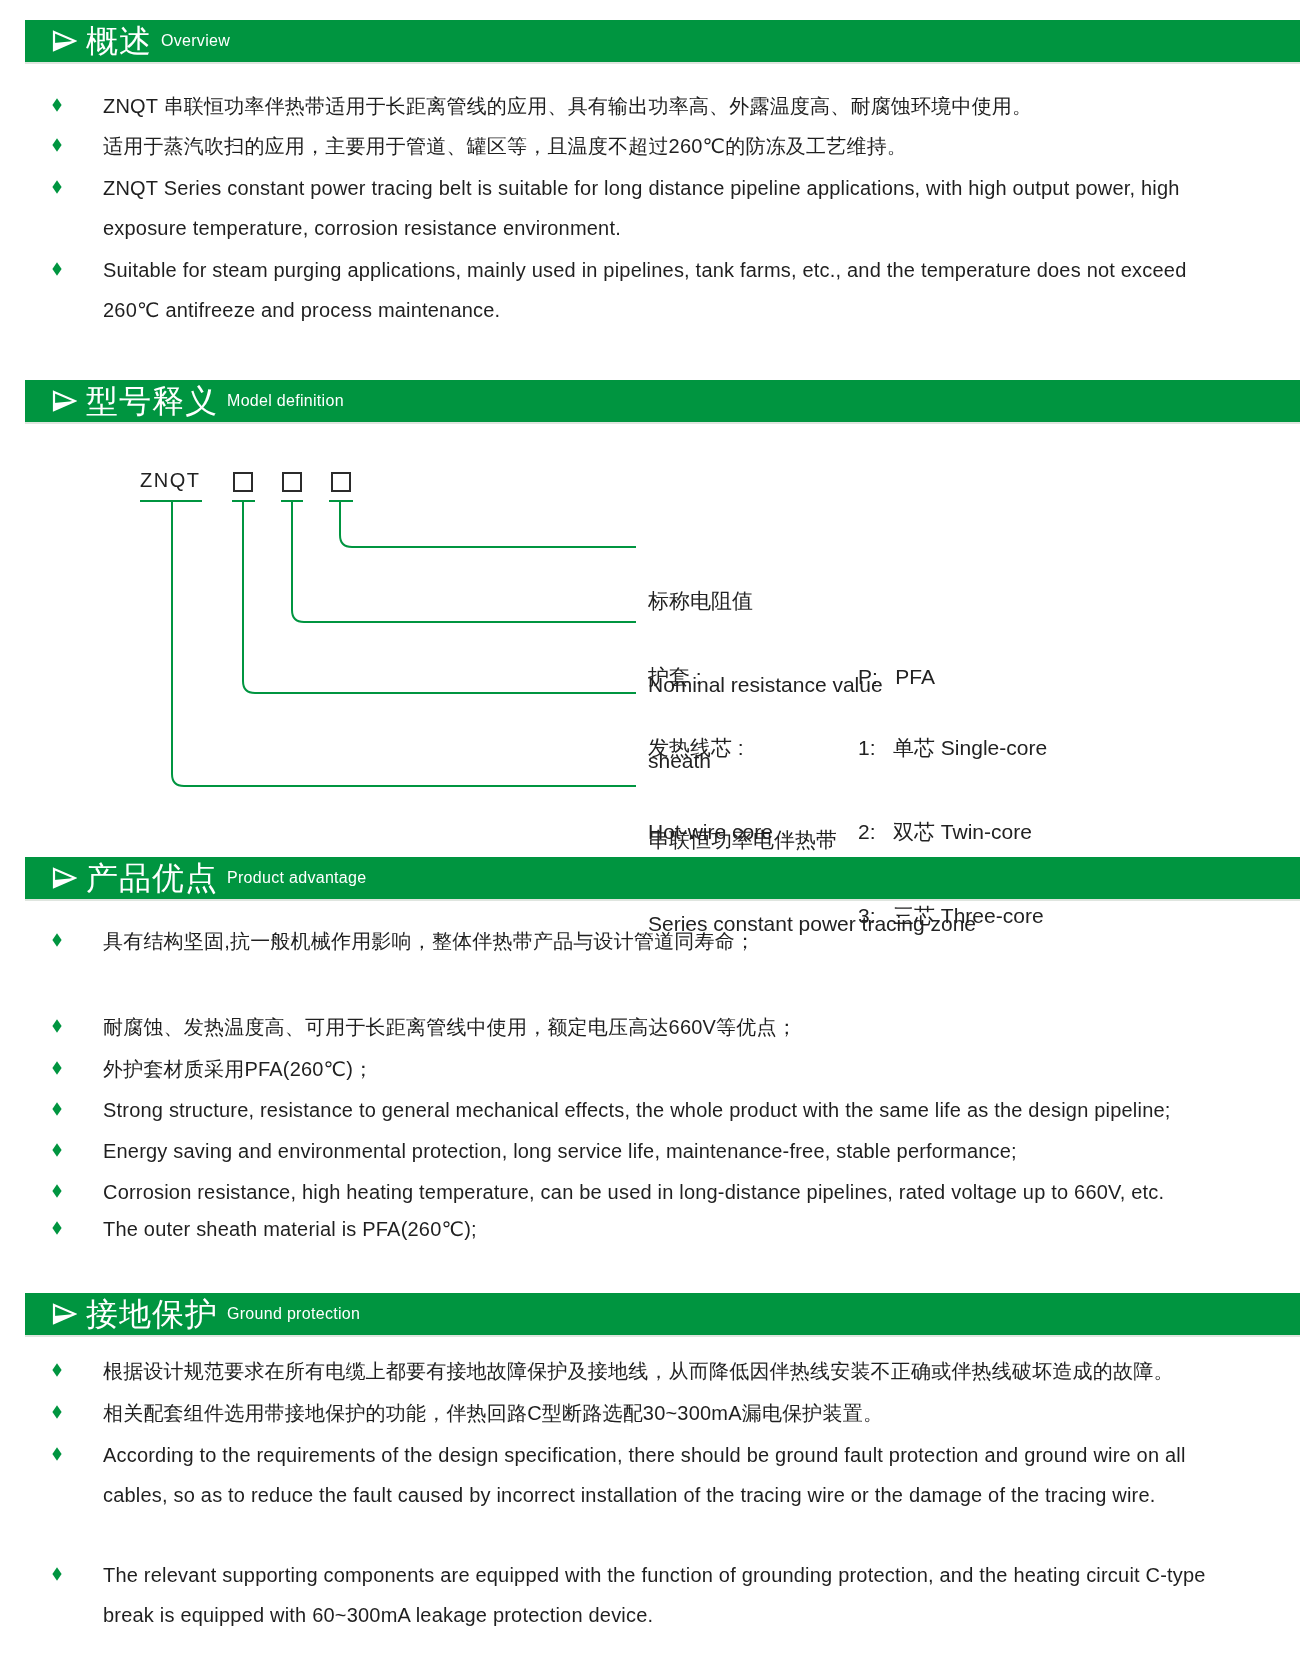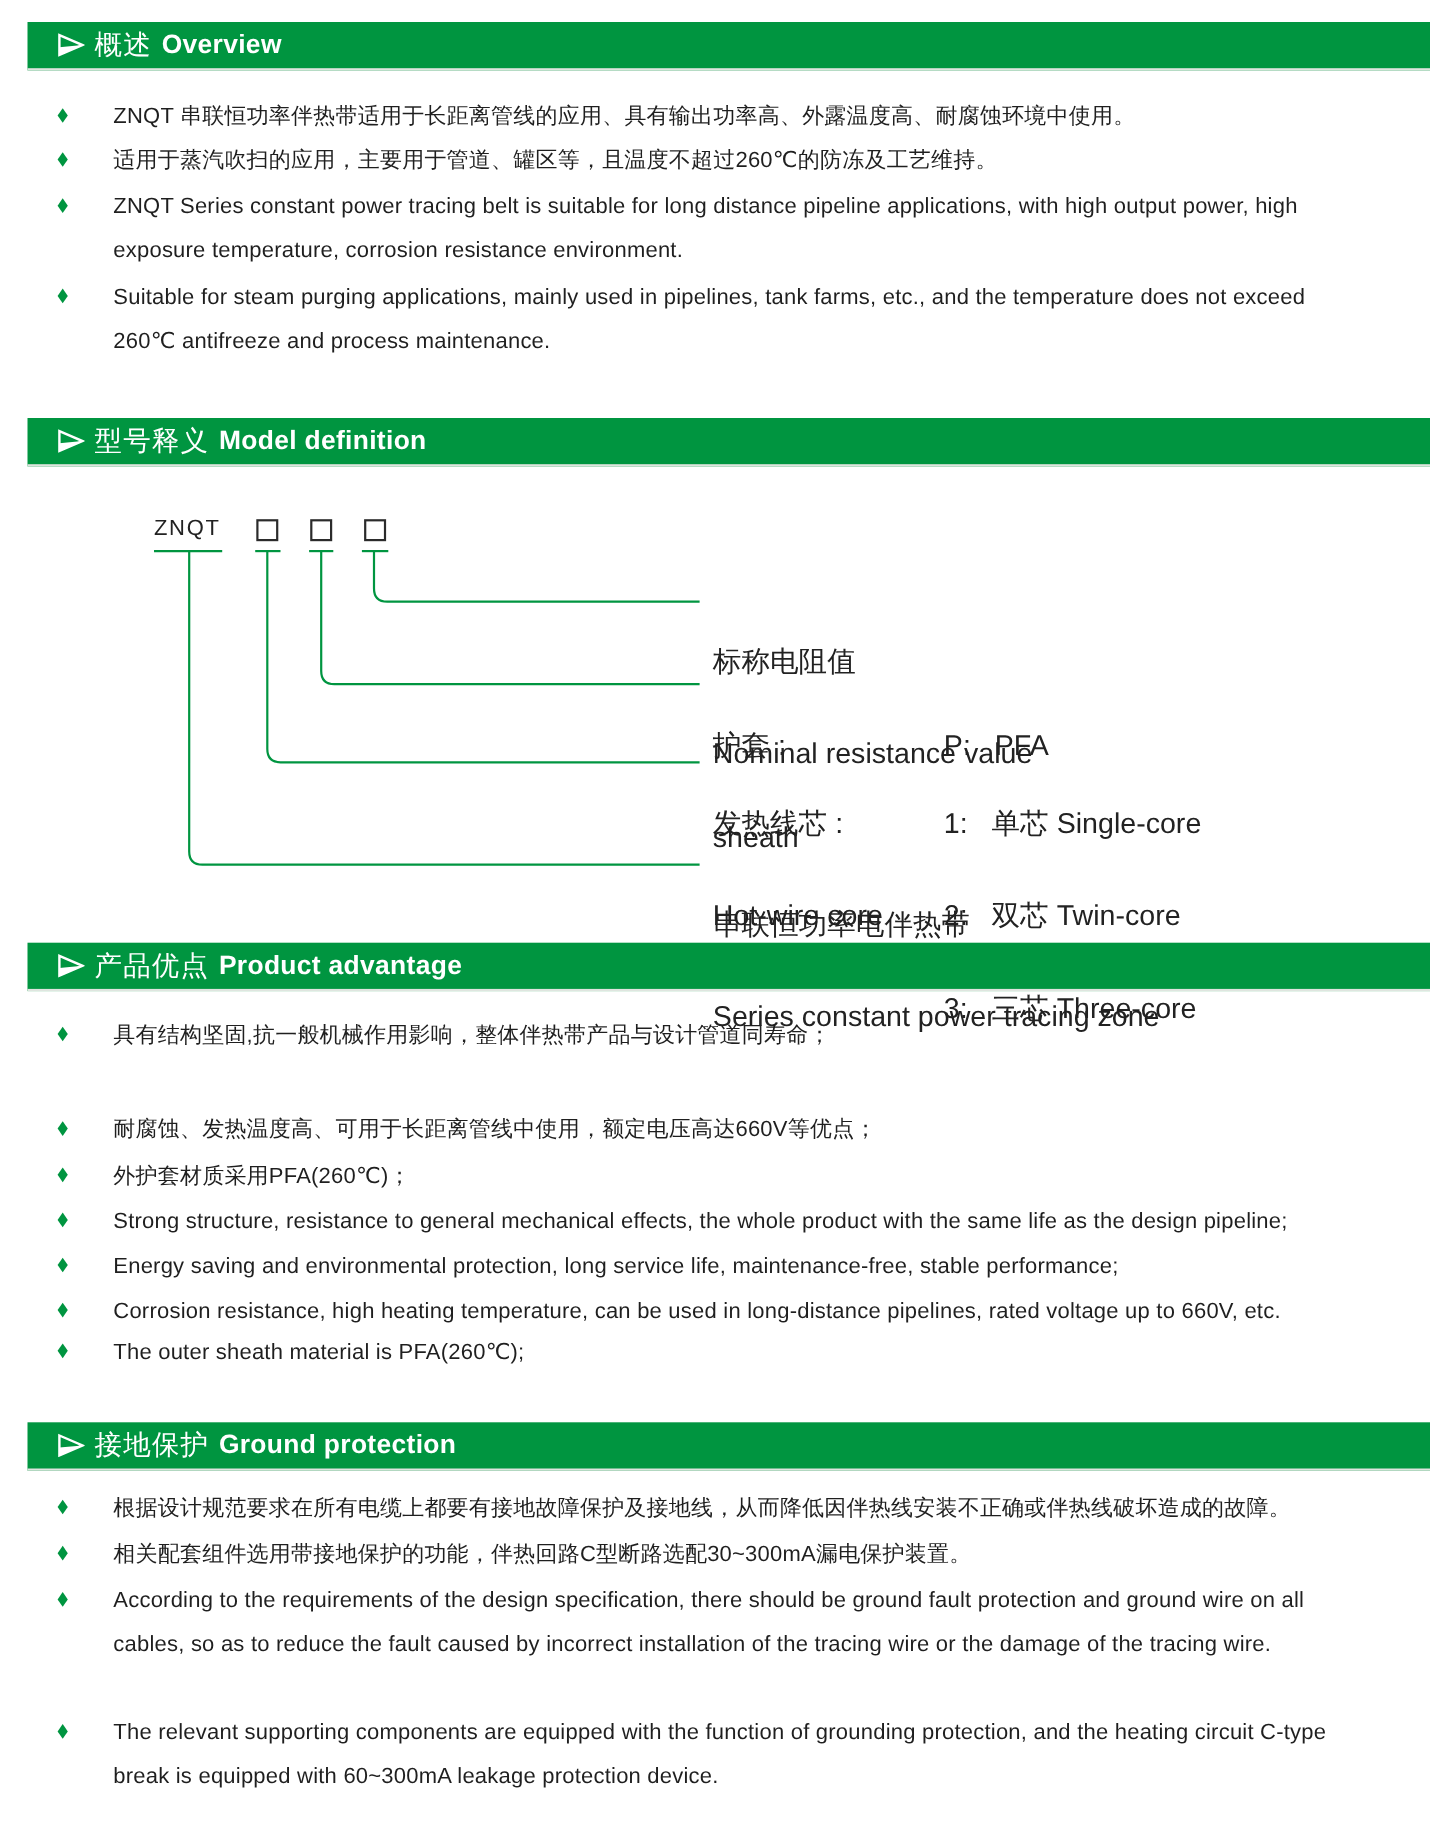--- a/index.html
+++ b/index.html
@@ -24,22 +24,22 @@
     height:42px;
     background:var(--green);
     border-bottom:2px solid #dfe5df;
     box-sizing:content-box;
     display:flex;
     align-items:center;
     padding-left:27px;
     color:#ffffff;
   }
   .bar .arrow{flex:0 0 auto;margin-right:9px;display:block;}
-  .bar .t-zh{font-size:25px;font-weight:500;letter-spacing:1px;line-height:1;}
-  .bar .t-en{font-size:24px;font-weight:700;margin-left:9px;line-height:1;letter-spacing:.3px;}
+  .bar .t-zh{font-size:32px;font-weight:500;letter-spacing:1px;line-height:1;}
+  .bar .t-en{font-size:16px;font-weight:400;margin-left:9px;line-height:1;letter-spacing:.3px;}
   
   .bullet{
     position:absolute;
     left:50px;
     width:1165px;
     display:flex;
     align-items:flex-start;
     font-size:20px;
     line-height:40px;
     letter-spacing:.2px;
@@ -60,21 +60,21 @@
     height:8px;
     background:var(--green);
     transform:scale(.82,1.18) rotate(45deg);
   }
   .bullet .btext{flex:1 1 auto;}
   
   .diagram{position:absolute;left:0;top:422px;width:1300px;height:435px;}
   .diagram svg.lines{position:absolute;left:0;top:0;}
   .d-code{position:absolute;left:140px;top:46px;font-size:20px;letter-spacing:1.5px;line-height:25px;color:#222;}
   .d-box{position:absolute;top:50px;width:20px;height:20px;border:2px solid #2b2b2b;box-sizing:border-box;background:#fff;}
-  .d-label{position:absolute;font-size:26px;line-height:28px;white-space:pre-wrap;color:#222;}
+  .d-label{position:absolute;font-size:21px;line-height:28px;white-space:pre-wrap;color:#222;}
   .d-label span{display:block;}
   .d-left{left:648px;}
   .d-right{left:858px;}
 </style>
 </head>
 <body>
 
 <div class="page">
 
   <div class="bar" style="top:20px">

